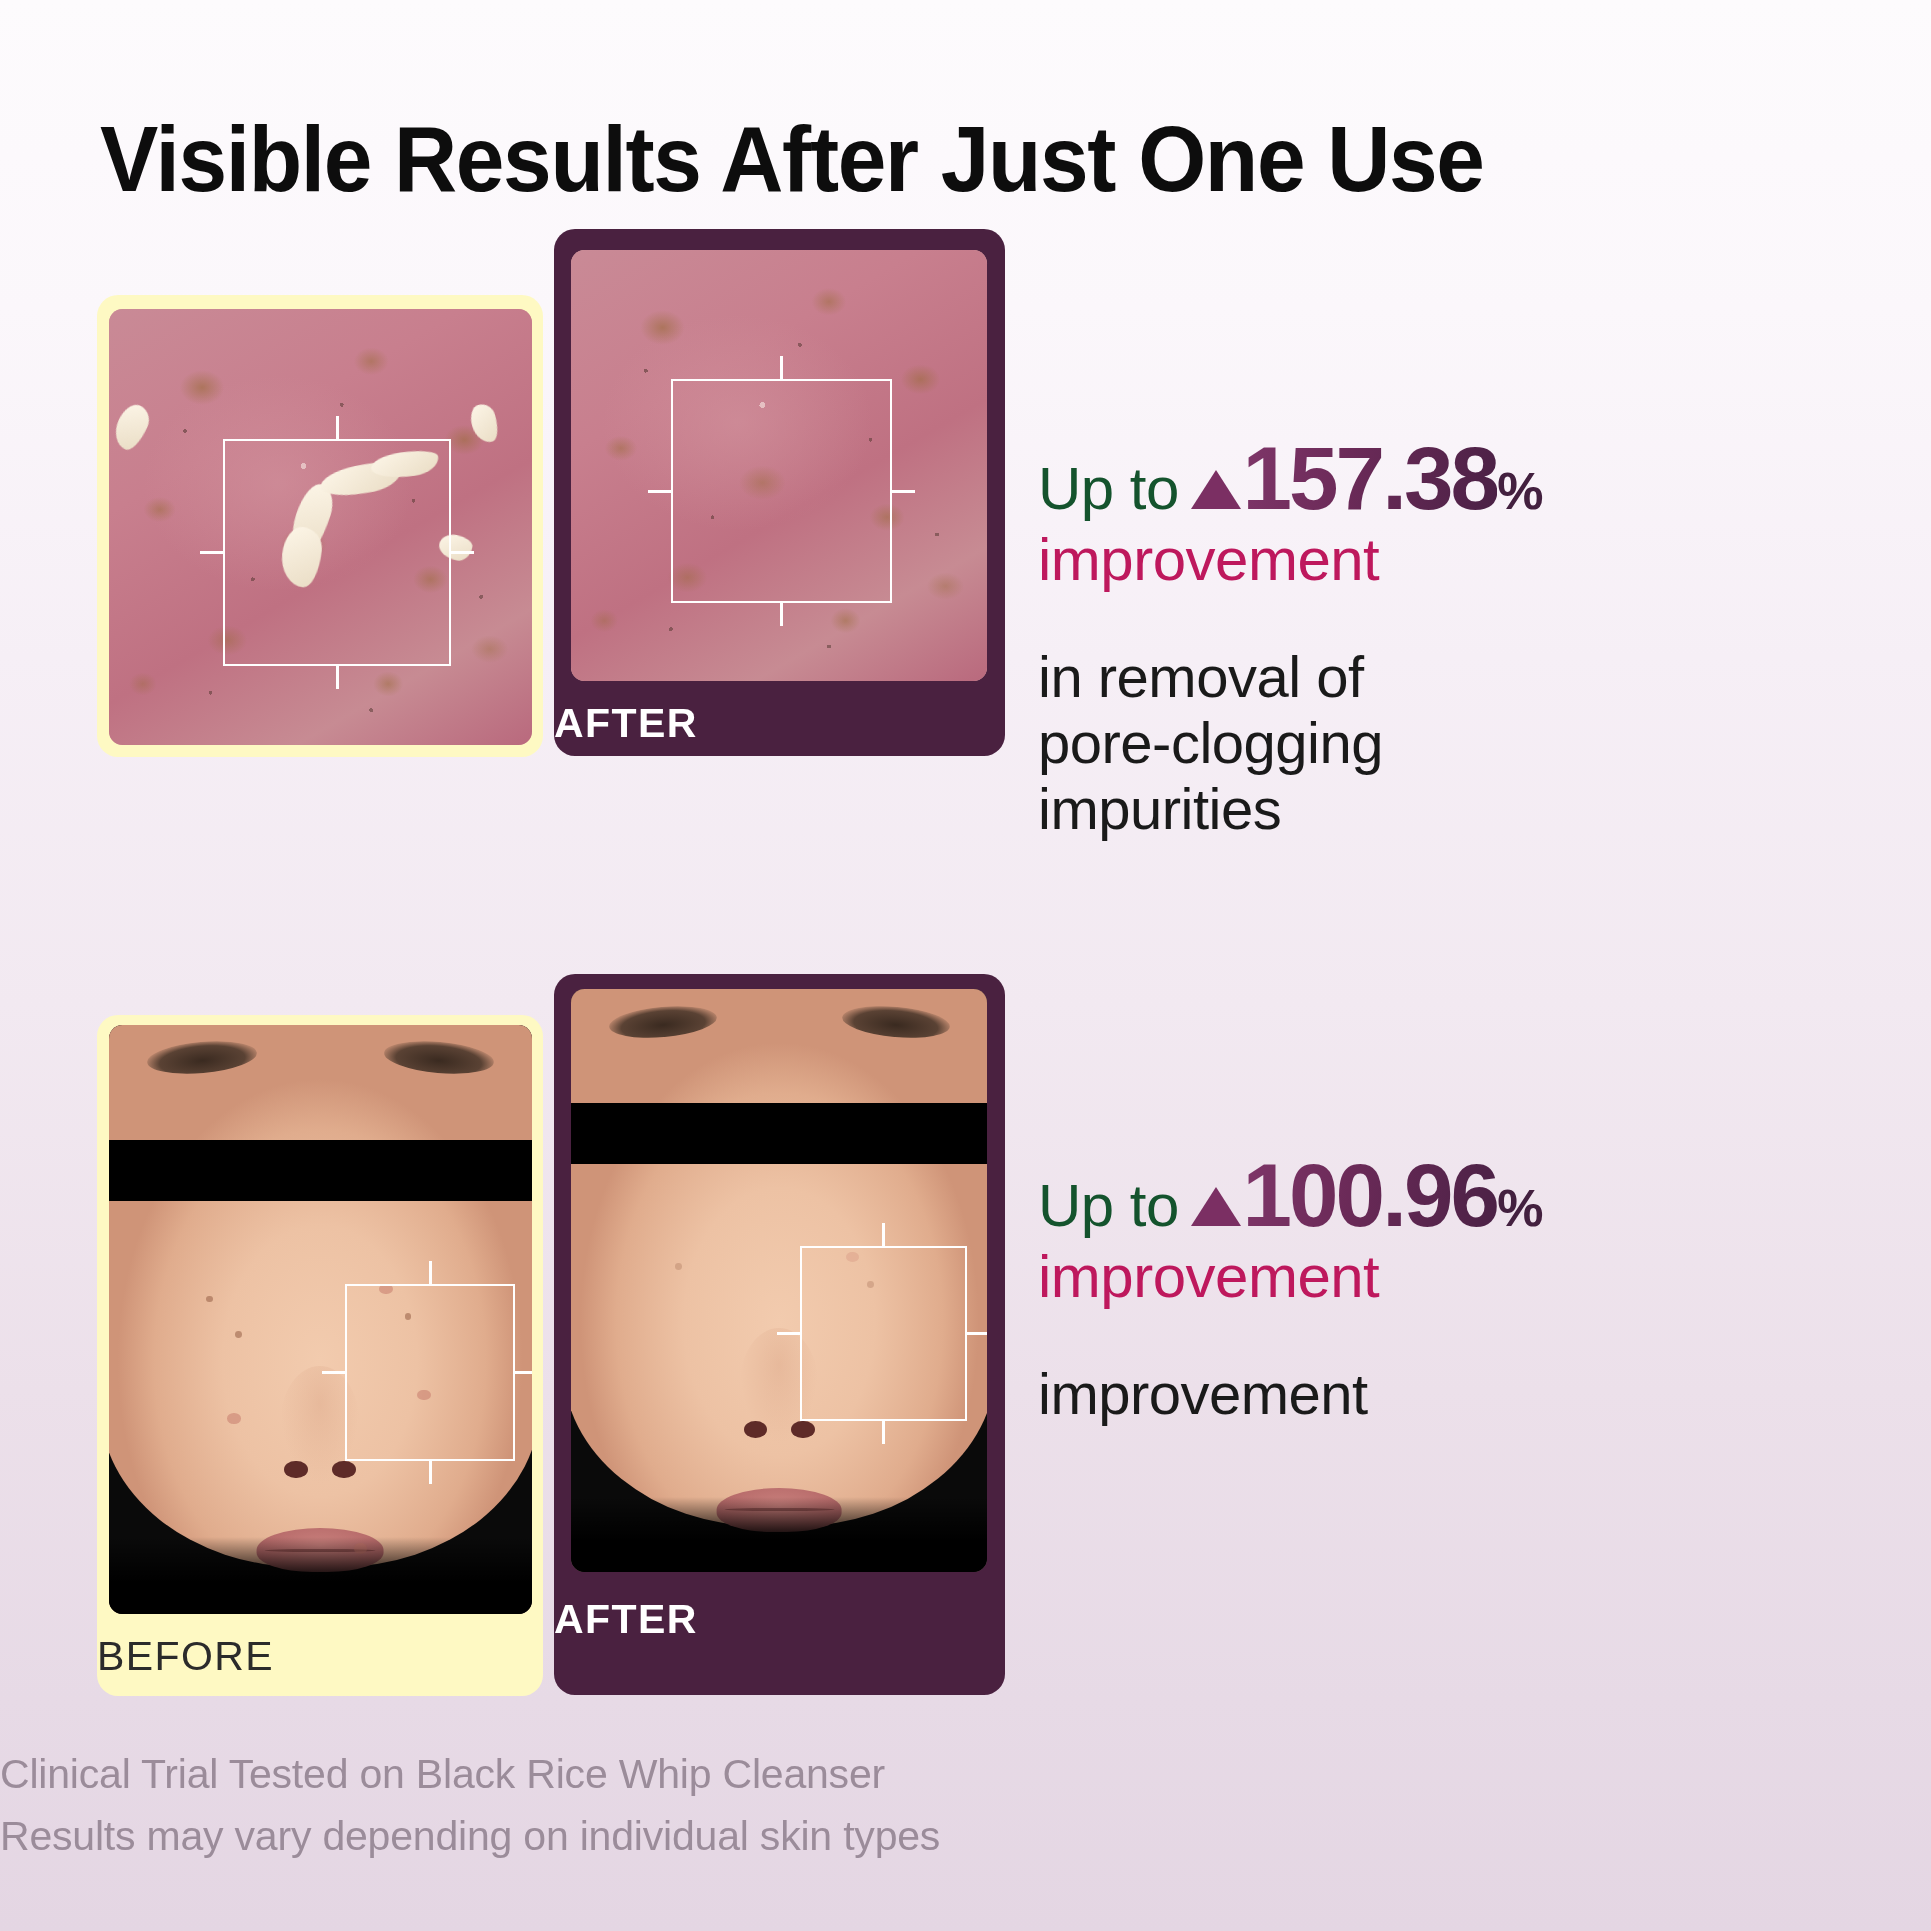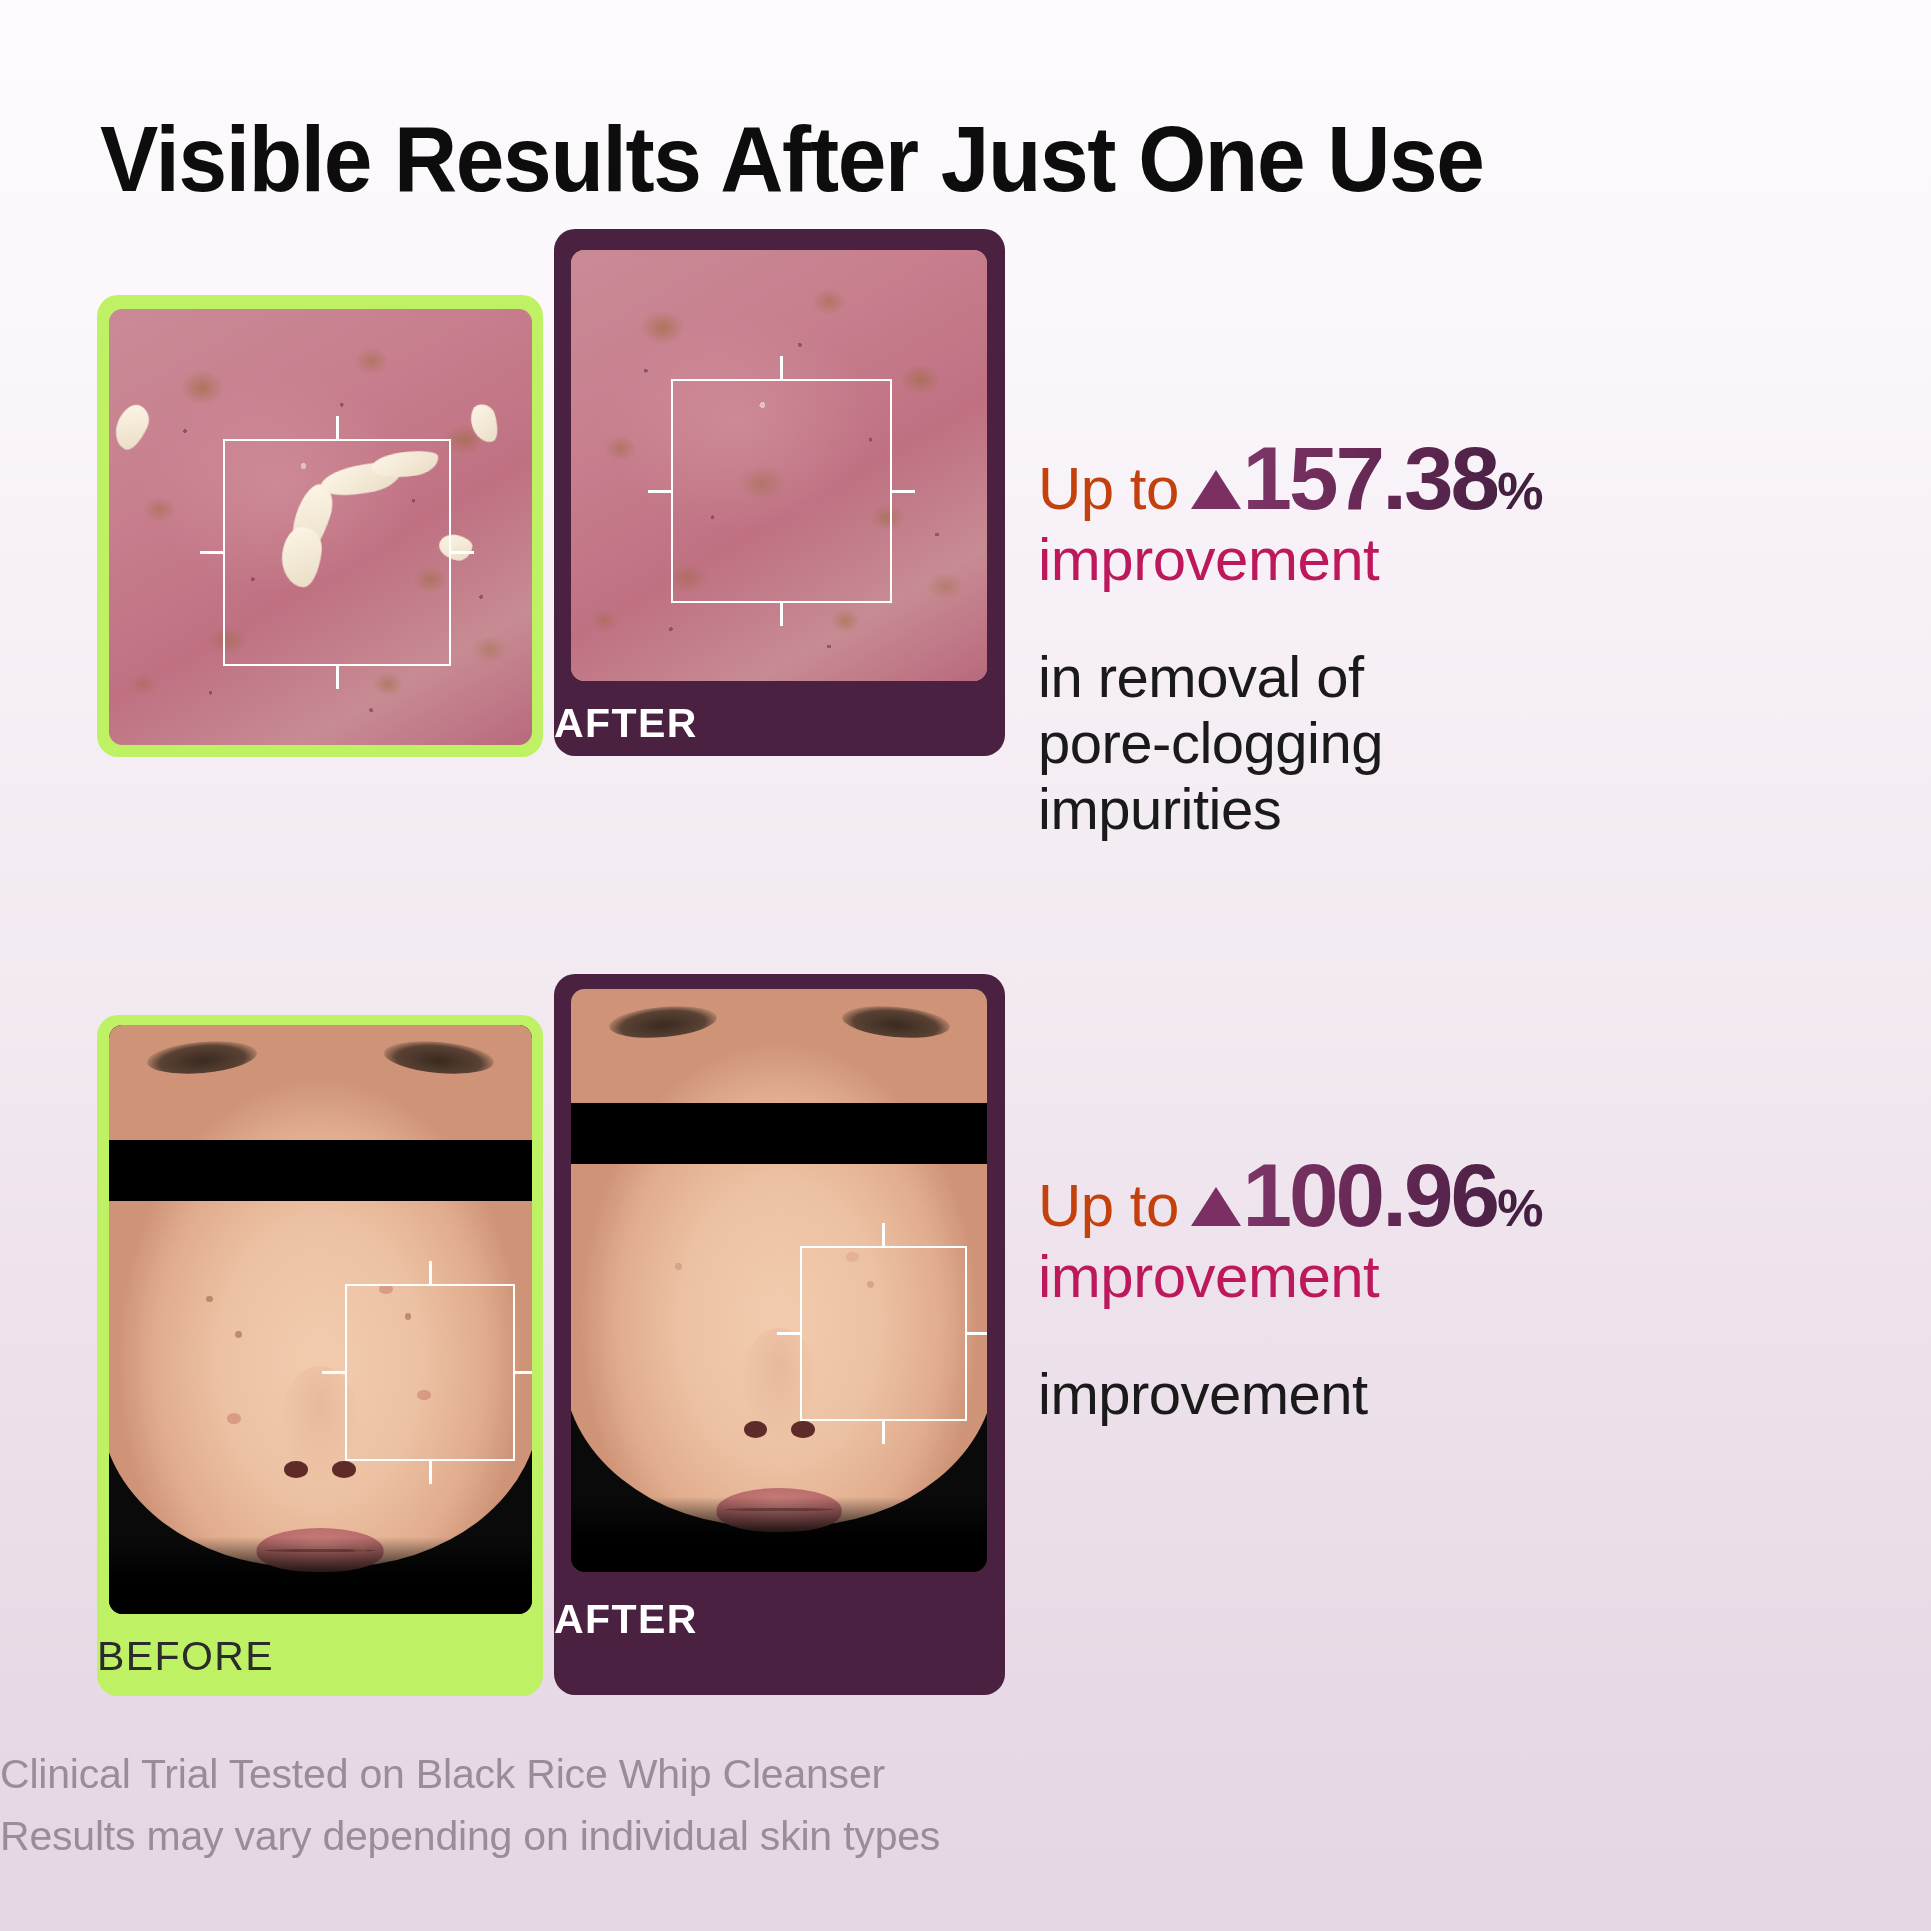--- a/index.html
+++ b/index.html
@@ -23,21 +23,21 @@
   }
 
   
   .grid { position:absolute; left:97px; top:295px; width:1748px; }
 
   .row { position:relative; height:100%; }
   .row1 { position:absolute; left:0; top:0; width:912px; height:462px; }
   .row2 { position:absolute; left:0; top:720px; width:912px; height:681px; }
 
   .card { position:absolute; border-radius:21px; overflow:hidden; }
-  .card-before { background:#bef264; }
+  .card-before { background:#fef9c3; }
   .card-after  { background:#4a2140; }
 
   
   .r1-before { left:0;   top:0; width:446px; height:462px; }
   .r1-after  { left:457px; top:-66px; width:451px; height:527px; }
   
   .r2-before { left:0;   top:0; width:446px; height:681px; }
   .r2-after  { left:457px; top:-41px; width:451px; height:721px; }
 
   .photo-wrap {
@@ -161,21 +161,21 @@
   .target .tick.l { top:50%; margin-top:-1.4px; left:-23px; height:2.9px; width:25px; }
   .target .tick.r { top:50%; margin-top:-1.4px; right:-23px; height:2.9px; width:25px; }
 
   
   .stat { position:absolute; left:1038px; }
   .stat1 { top:434px; }
   .stat2 { top:1151px; }
 
   .stat-head { white-space:nowrap; line-height:1.0; }
   .upto {
-    font-size:60px; color:#c2410c; vertical-align:baseline;
+    font-size:60px; color:#14532d; vertical-align:baseline;
     letter-spacing:-0.5px;
   }
   .tri {
     display:inline-block; width:0; height:0;
     border-left:25px solid transparent; border-right:25px solid transparent;
     border-bottom:39px solid #7b2f63;
     margin:0 1.9px 1.9px 11.6px; vertical-align:-1.9px;
   }
   .bignum {
     font-size:89px; font-weight:bold; letter-spacing:-2.9px;

